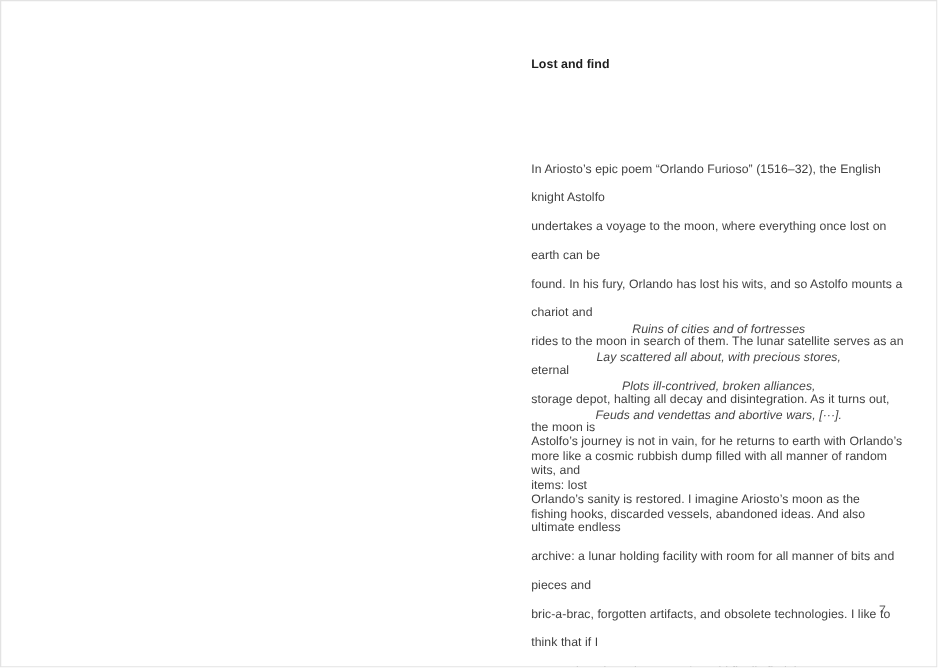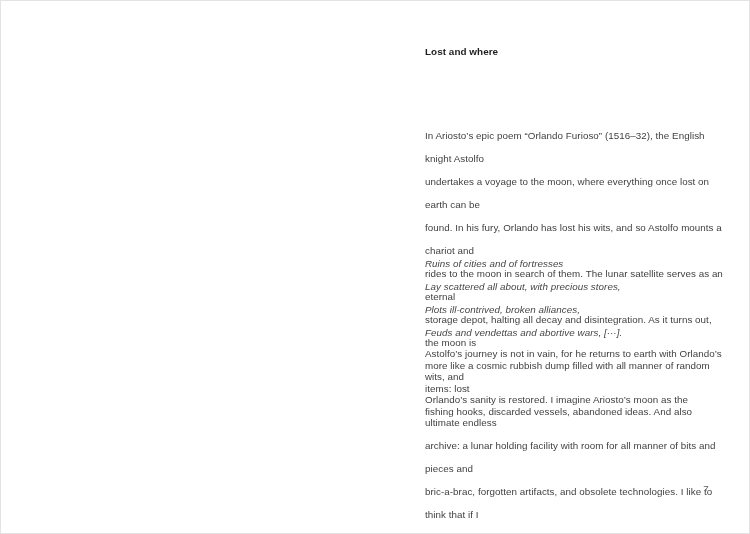--- a/index.html
+++ b/index.html
@@ -32,38 +32,39 @@
     font-weight: bold;
     font-size: 9.9px;
     line-height: 13px;
     color: #1e1e1e;
   }
   .para1 { top: 113px; }
   .verse {
     top: 241px;
     font-style: italic;
     color: #464646;
+    text-align: center;
   }
   .para2 { top: 329px; margin-top: 12px; }
   .page-number {
     position: absolute;
     left: 698px;
     top: 481px;
     width: 14px;
     text-align: center;
     font-size: 9.8px;
     line-height: 14px;
     color: #5f5f5f;
   }
 </style>
 </head>
 <body>
 
 <div class="page">
-  <h1 class="textblock title">Lost and where</h1>
+  <h1 class="textblock title">Lost and find</h1>
 
   <p class="textblock para1">In Ariosto’s epic poem “Orlando Furioso” (1516–32), the English knight Astolfo
 undertakes a voyage to the moon, where everything once lost on earth can be
 found. In his fury, Orlando has lost his wits, and so Astolfo mounts a chariot and
 rides to the moon in search of them. The lunar satellite serves as an eternal
 storage depot, halting all decay and disintegration. As it turns out, the moon is
 more like a cosmic rubbish dump filled with all manner of random items: lost
 fishing hooks, discarded vessels, abandoned ideas. And also</p>
 
   <p class="textblock verse">Ruins of cities and of fortresses

